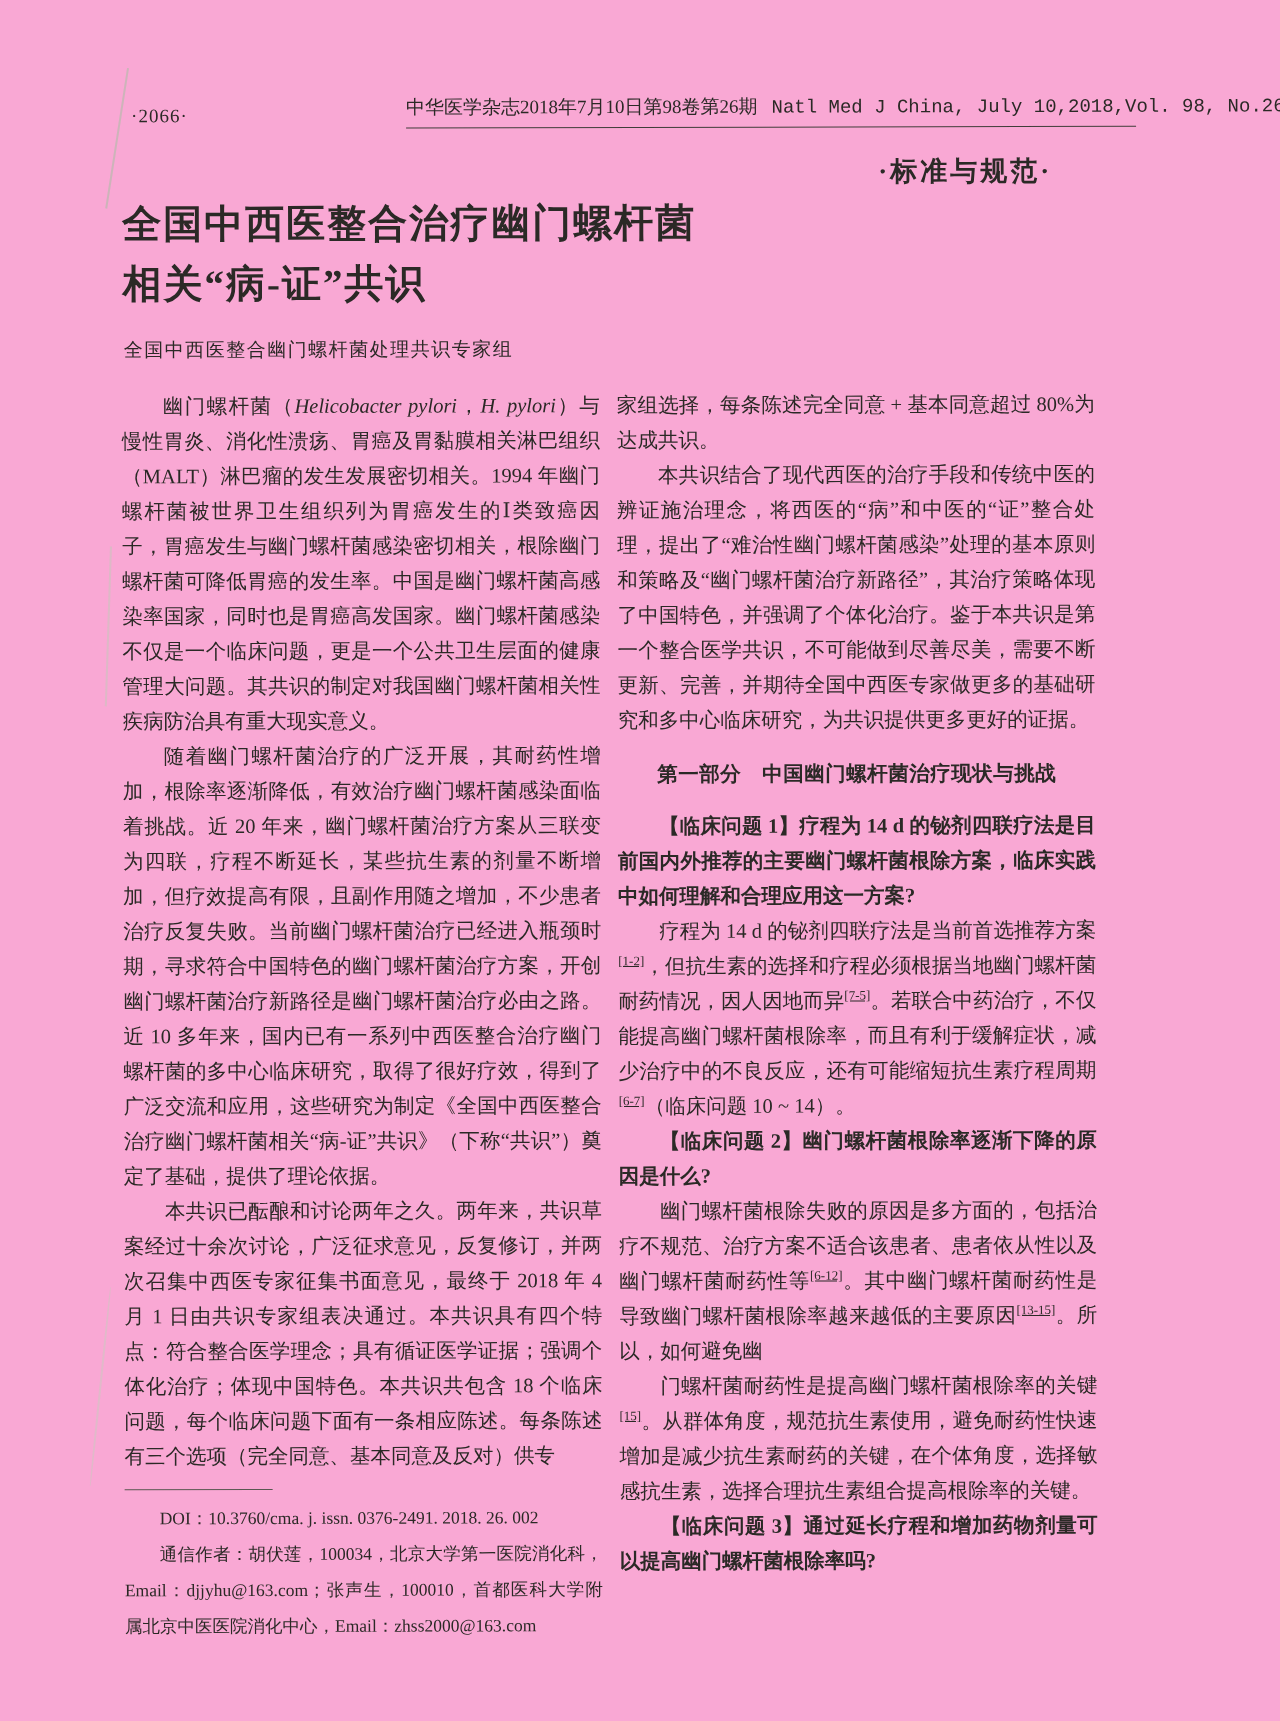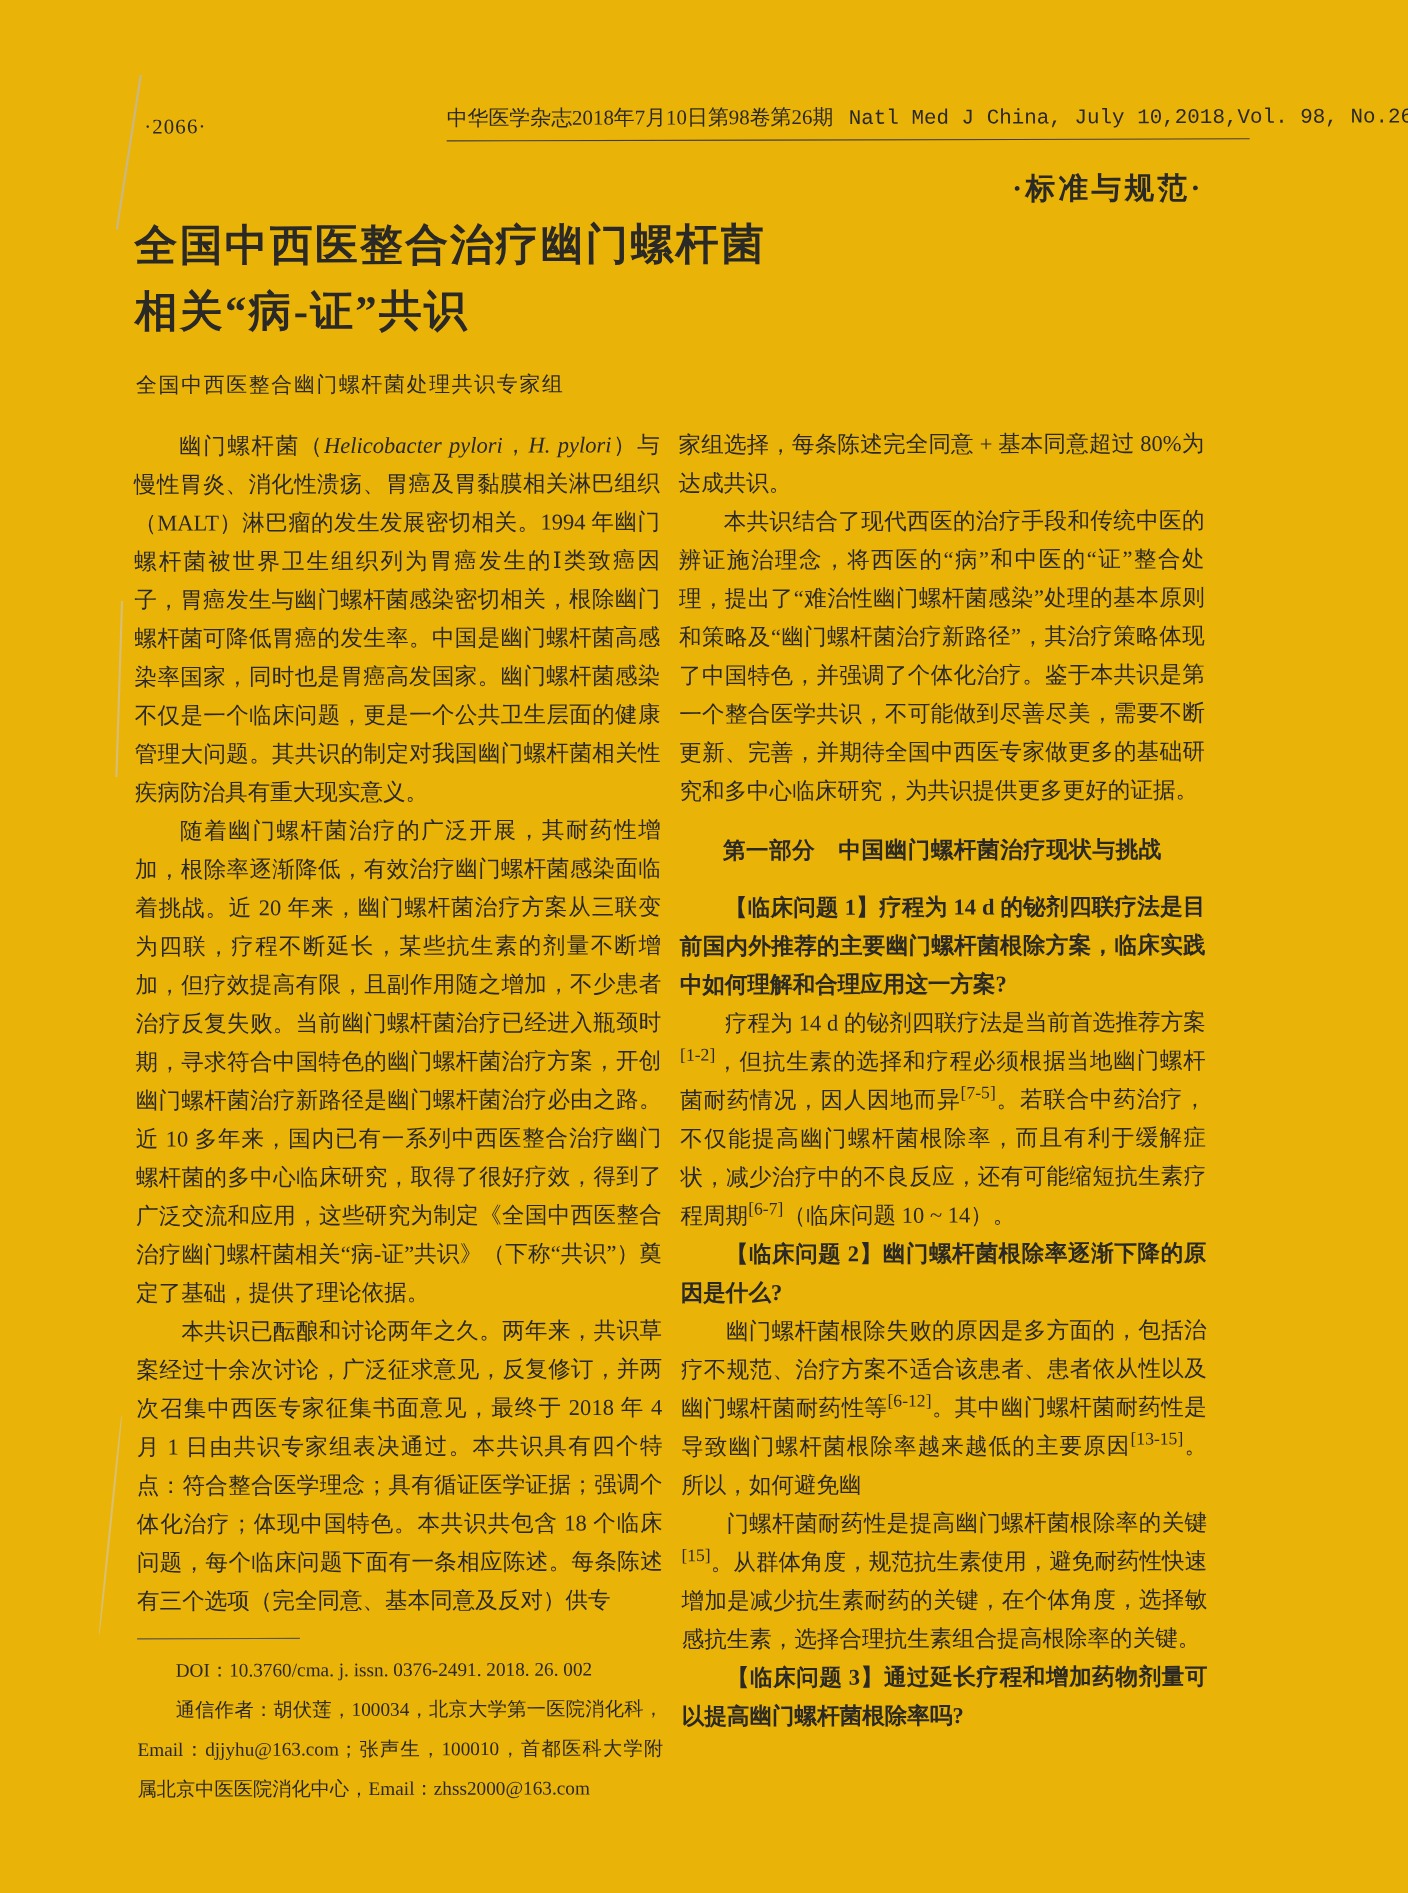--- a/index.html
+++ b/index.html
@@ -1,39 +1,39 @@
 <!DOCTYPE html>
 <html lang="zh"><head>
 <meta charset="utf-8">
 <style>
   html,body{margin:0;padding:0;background:#e8e6e2;}
   .page{
     position:relative;
     width:1280px;height:1721px;
     margin:0 auto;
-    background:#eab308;
+    background:#f9a8d4;
     font-family:"Liberation Serif","DejaVu Serif",serif;
     color:#2b2926;
     overflow:hidden;
   }
   .tilt{position:absolute;inset:0;transform:rotate(-0.15deg);}
   
   .page-num{
     position:absolute;top:104px;left:133px;
     font-size:19px;letter-spacing:1px;white-space:nowrap;
   }
   .journal-line{
     position:absolute;top:94px;left:408px;width:730px;
     text-align:center;font-size:19px;white-space:nowrap;
     padding-bottom:7px;border-bottom:1.5px solid #403d39;
   }
   .journal-line .en{margin-left:14px;font-family:Liberation Mono, monospace;}
   .column-tag{
     position:absolute;top:154px;left:838px;width:258px;
-    text-align:right;font-size:27px;font-weight:700;letter-spacing:3px;
+    text-align:center;font-size:27px;font-weight:700;letter-spacing:3px;
     white-space:nowrap;
   }
   
   .title{
     position:absolute;top:193px;left:124px;
     font-size:39px;line-height:60px;letter-spacing:2px;
     font-weight:600;white-space:nowrap;
   }
   .author{
     position:absolute;top:336px;left:125px;
@@ -48,21 +48,21 @@
     width:478px;font-size:20.5px;line-height:35px;
     text-align:justify;
   }
   .col p{margin:0;text-indent:2em;}
   .col p.continuation{text-indent:0;}
   .col p.question{font-weight:700;}
   .col p.heading{
     font-weight:700;text-align:center;text-indent:0;
     margin:19px 0 17px 0;letter-spacing:0.5px;
   }
-  sup{font-size:16px;line-height:0;vertical-align:super;letter-spacing:0;}
+  sup{font-size:13px;line-height:0;vertical-align:super;letter-spacing:0;text-decoration:underline;}
   i{}
   
   .footnote{
     position:absolute;left:123px;top:1488px;width:478px;
     font-size:17.5px;line-height:36px;text-align:justify;
   }
   .footnote-rule{
     width:148px;border-top:1.5px solid #5a5751;margin:0 0 10px 0;
   }
   .footnote p{margin:0;text-indent:2em;}

